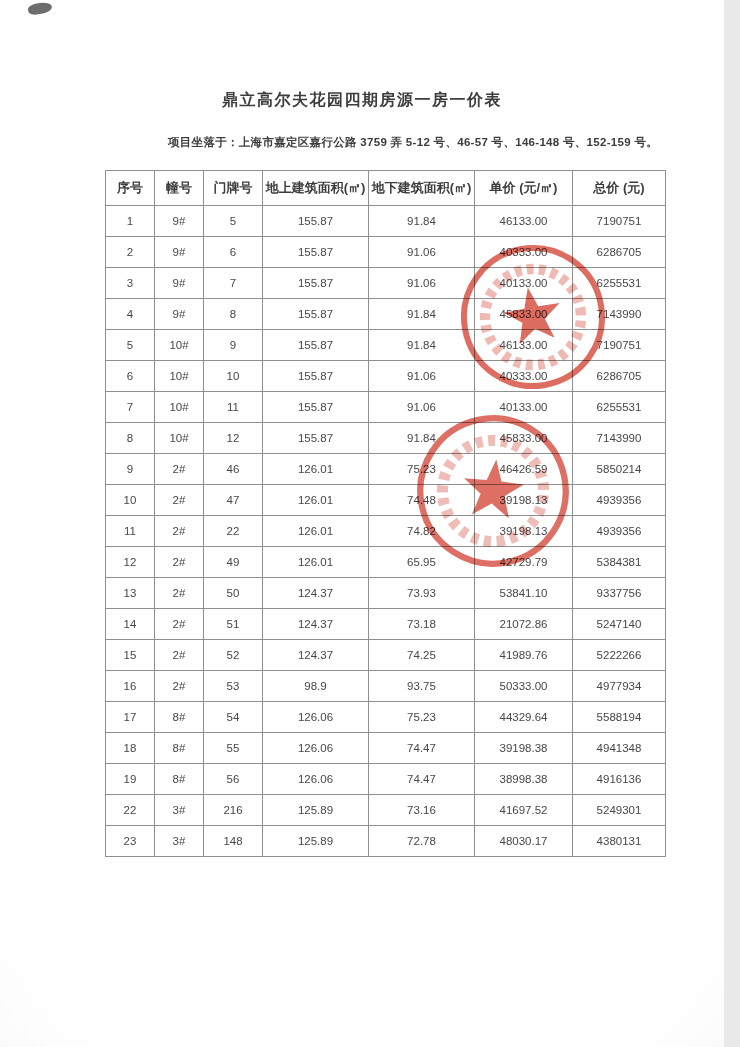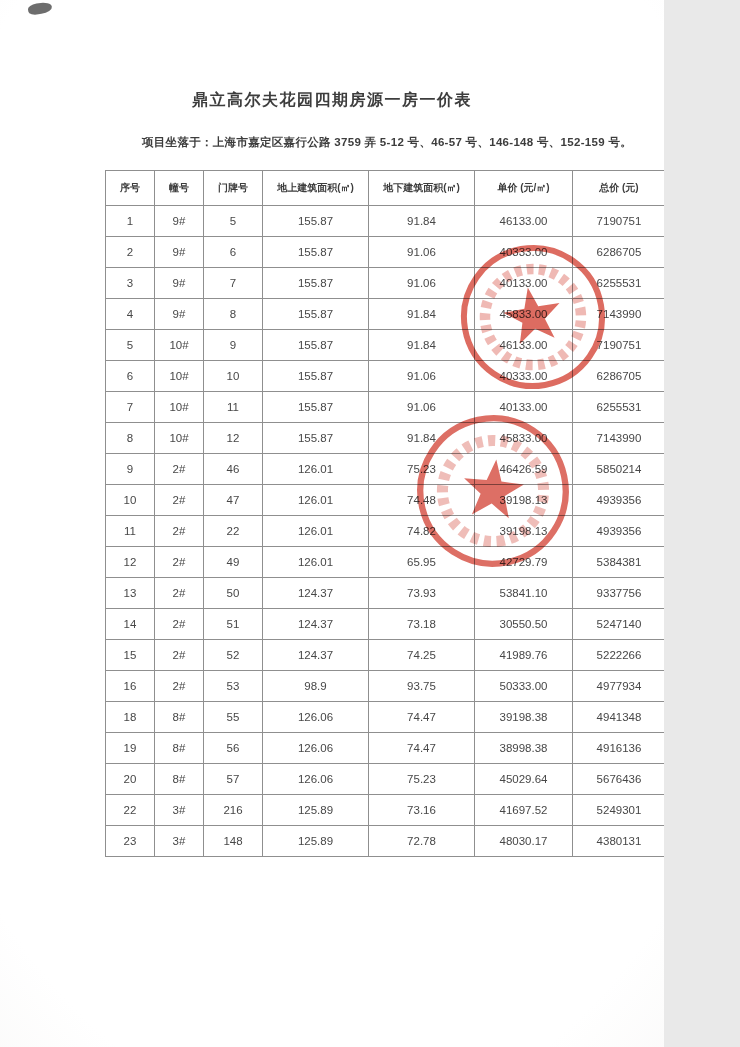--- a/index.html
+++ b/index.html
@@ -2,50 +2,50 @@
 <html><head>
 <meta charset="utf-8">
 <style>
   html,body{margin:0;padding:0;}
   body{
     width:740px;height:1047px;
     font-family:"Liberation Sans","DejaVu Sans",sans-serif;
     background:#e9e9e9;
   }
   .scan{
-    position:relative;width:664px;height:1047px;overflow:hidden;
+    position:relative;width:724px;height:1047px;overflow:hidden;
     background:
       radial-gradient(ellipse 130% 120% at 50% 45%,
         #ffffff 52%, #f6f5f4 72%, #e7e6e3 90%, #d2d1ce 100%);
   }
   .artifact{
     position:absolute;left:28px;top:3px;width:24px;height:11px;
     background:#3c3c3c;border-radius:45% 60% 55% 45%;
     opacity:.75;transform:rotate(-10deg);
   }
   .title{
     margin:0;position:absolute;top:90px;left:0;right:0;
     text-align:center;font-size:16px;font-weight:bold;
     color:#3d3d3d;letter-spacing:1.5px;
   }
   .subtitle{
-    margin:0;position:absolute;top:135px;left:142px;
+    margin:0;position:absolute;top:135px;left:168px;
     font-size:11.5px;font-weight:bold;color:#3d3d3d;letter-spacing:.3px;
   }
   table.price{
     position:absolute;top:170px;left:105px;width:560px;
     border-collapse:collapse;table-layout:fixed;
     background:transparent;
   }
   .price th,.price td{
     border:1px solid #8f8f8f;text-align:center;
     color:#474747;font-size:11.5px;height:30px;
     padding:0 2px;overflow:hidden;white-space:nowrap;
   }
-  .price th{font-weight:bold;height:34px;color:#3d3d3d;font-size:10px;}
+  .price th{font-weight:bold;height:34px;color:#3d3d3d;font-size:13px;}
   .seal{position:absolute;mix-blend-mode:multiply;pointer-events:none;}
   .seal1{left:458px;top:242px;width:150px;height:150px;transform:rotate(-10deg);}
   .seal2{left:414px;top:412px;width:158px;height:158px;transform:rotate(78deg);}
 </style>
 </head>
 <body>
 
 <div class="scan">
 
   <div class="artifact"></div>
@@ -192,69 +192,69 @@
           <td>73.93</td>
           <td>53841.10</td>
           <td>9337756</td>
         </tr>
         <tr>
           <td>14</td>
           <td>2#</td>
           <td>51</td>
           <td>124.37</td>
           <td>73.18</td>
-          <td>30550.50</td>
+          <td>21072.86</td>
           <td>5247140</td>
         </tr>
         <tr>
           <td>15</td>
           <td>2#</td>
           <td>52</td>
           <td>124.37</td>
           <td>74.25</td>
           <td>41989.76</td>
           <td>5222266</td>
         </tr>
         <tr>
           <td>16</td>
           <td>2#</td>
           <td>53</td>
           <td>98.9</td>
           <td>93.75</td>
           <td>50333.00</td>
           <td>4977934</td>
+        </tr>
+        <tr>
+          <td>17</td>
+          <td>8#</td>
+          <td>54</td>
+          <td>126.06</td>
+          <td>75.23</td>
+          <td>44329.64</td>
+          <td>5588194</td>
         </tr>
         <tr>
           <td>18</td>
           <td>8#</td>
           <td>55</td>
           <td>126.06</td>
           <td>74.47</td>
           <td>39198.38</td>
           <td>4941348</td>
         </tr>
         <tr>
           <td>19</td>
           <td>8#</td>
           <td>56</td>
           <td>126.06</td>
           <td>74.47</td>
           <td>38998.38</td>
           <td>4916136</td>
         </tr>
         <tr>
-          <td>20</td>
-          <td>8#</td>
-          <td>57</td>
-          <td>126.06</td>
-          <td>75.23</td>
-          <td>45029.64</td>
-          <td>5676436</td>
-        </tr>
-        <tr>
           <td>22</td>
           <td>3#</td>
           <td>216</td>
           <td>125.89</td>
           <td>73.16</td>
           <td>41697.52</td>
           <td>5249301</td>
         </tr>
         <tr>
           <td>23</td>

